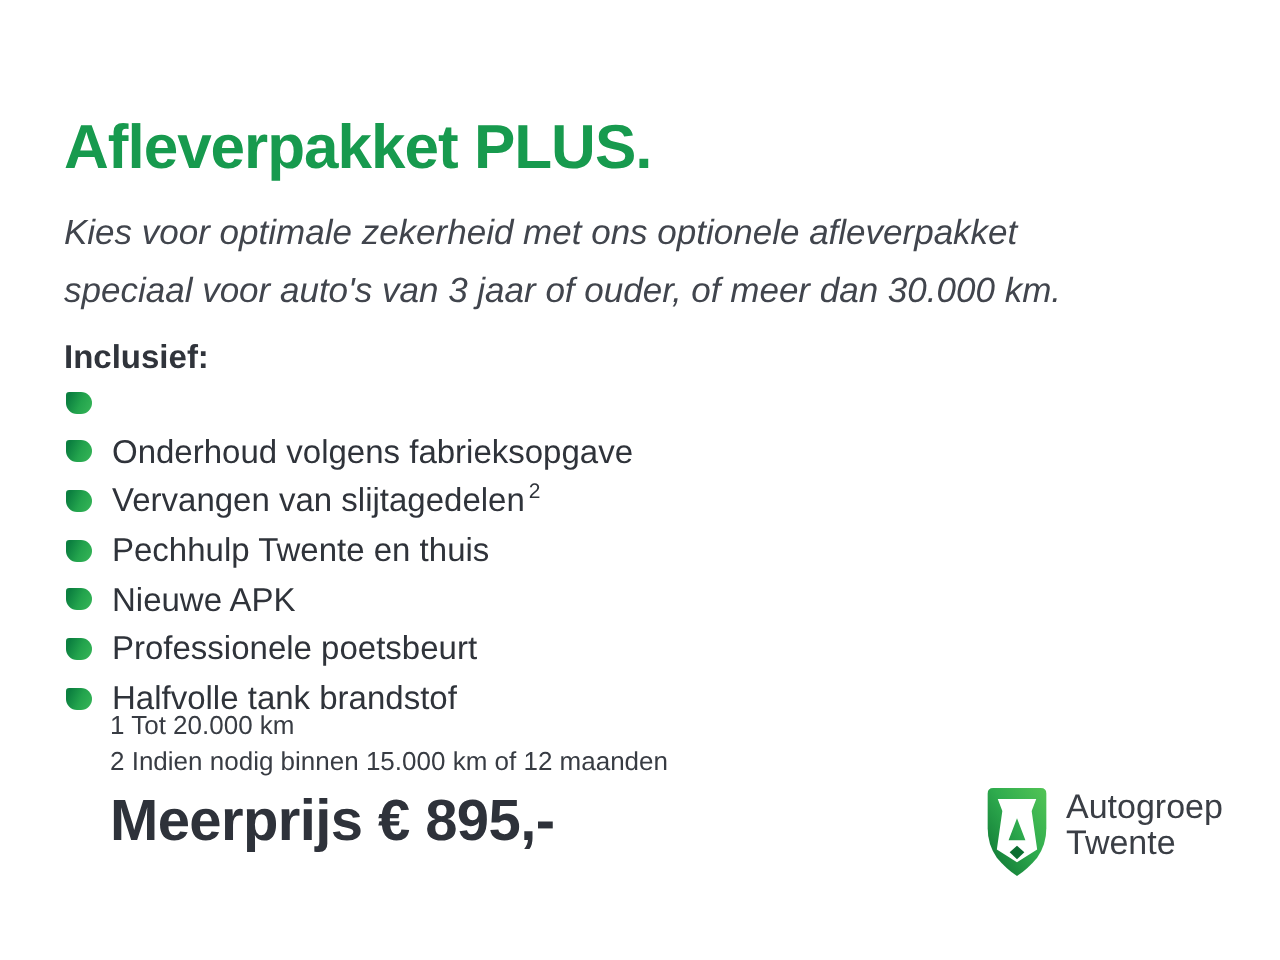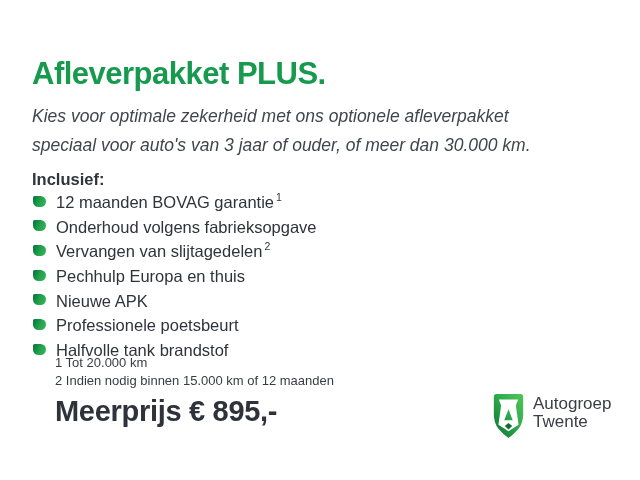--- a/index.html
+++ b/index.html
@@ -114,33 +114,32 @@
   <div class="intro">
     <div>Kies voor optimale zekerheid met ons optionele afleverpakket</div>
     <div>speciaal voor auto's van 3 jaar of ouder, of meer dan 30.000 km.</div>
   </div>
 
   <div class="inclusief-label">Inclusief:</div>
 
   <ul class="pack-list">
     <li>
       <span class="leaf"></span>
-      <span class="item-text"><span>12 maanden BOVAG garantie</span><sup>1</sup></span>
     </li>
     <li>
       <span class="leaf"></span>
       <span class="item-text"><span>Onderhoud volgens fabrieksopgave</span><sup></sup></span>
     </li>
     <li>
       <span class="leaf"></span>
       <span class="item-text"><span>Vervangen van slijtagedelen</span><sup>2</sup></span>
     </li>
     <li>
       <span class="leaf"></span>
-      <span class="item-text"><span>Pechhulp Europa en thuis</span><sup></sup></span>
+      <span class="item-text"><span>Pechhulp Twente en thuis</span><sup></sup></span>
     </li>
     <li>
       <span class="leaf"></span>
       <span class="item-text"><span>Nieuwe APK</span><sup></sup></span>
     </li>
     <li>
       <span class="leaf"></span>
       <span class="item-text"><span>Professionele poetsbeurt</span><sup></sup></span>
     </li>
     <li>

